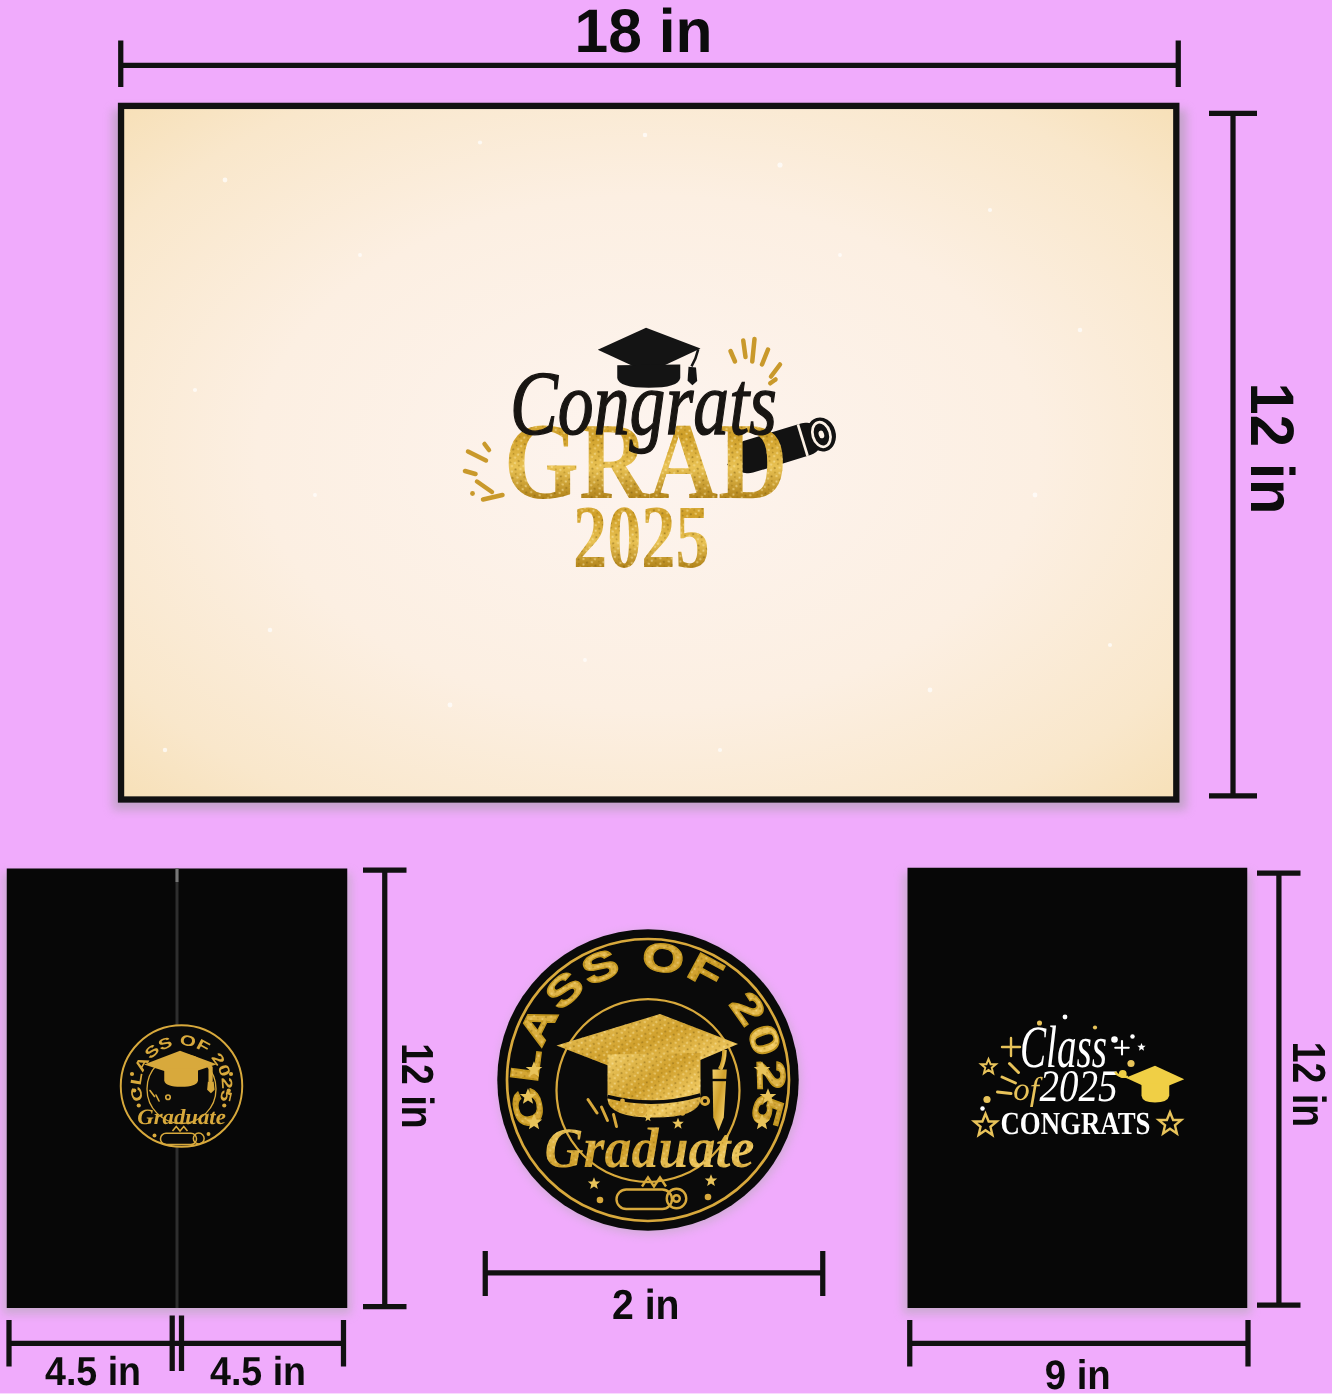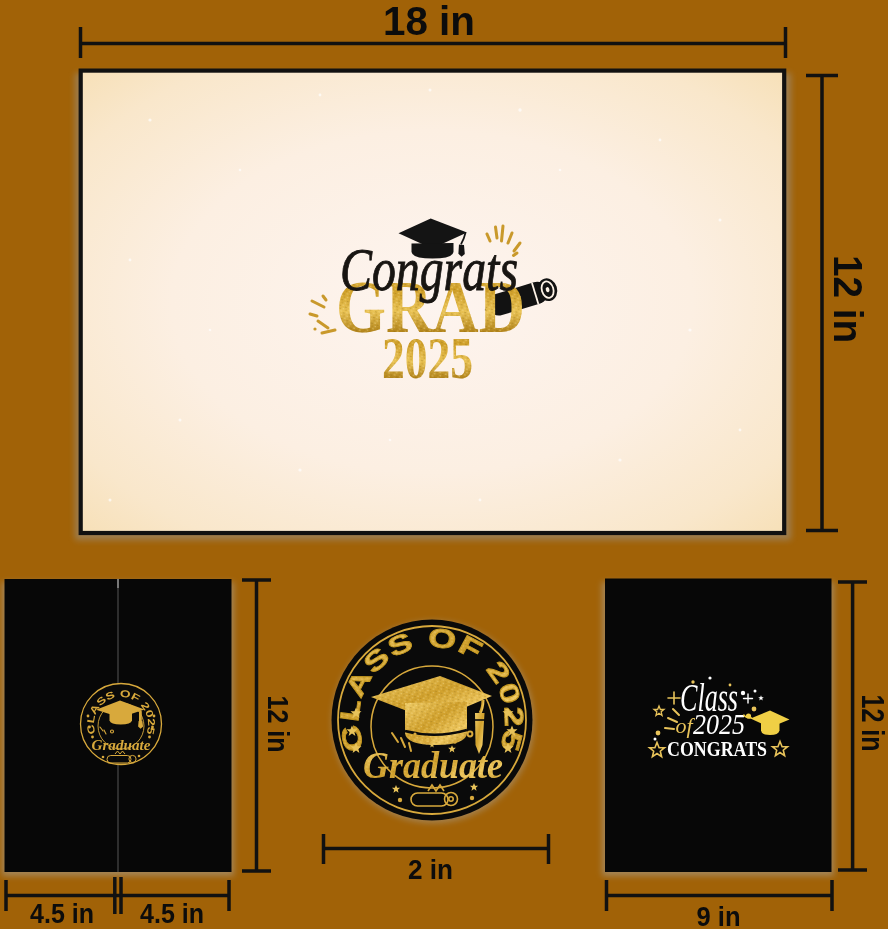--- a/index.html
+++ b/index.html
@@ -1,16 +1,16 @@
 <!DOCTYPE html>
 <html><head>
 <meta charset="utf-8">
 <style>
   html,body{margin:0;padding:0;background:#ffffff;}
-  .page{position:relative;width:888px;height:929px;background:#a16207;overflow:hidden;
+  .page{position:relative;width:888px;height:929px;background:#f0abfc;overflow:hidden;
         font-family:"Liberation Sans", sans-serif;}
 </style>
 </head>
 <body>
 <div class="page">
 <svg width="888" height="929" viewBox="0 0 888 929" xmlns="http://www.w3.org/2000/svg">
 <defs>
   <radialGradient id="bgGrad" cx="50%" cy="50%" r="74%">
     <stop offset="0%" stop-color="#fdf4ef"></stop>
     <stop offset="50%" stop-color="#fcefe2"></stop>

